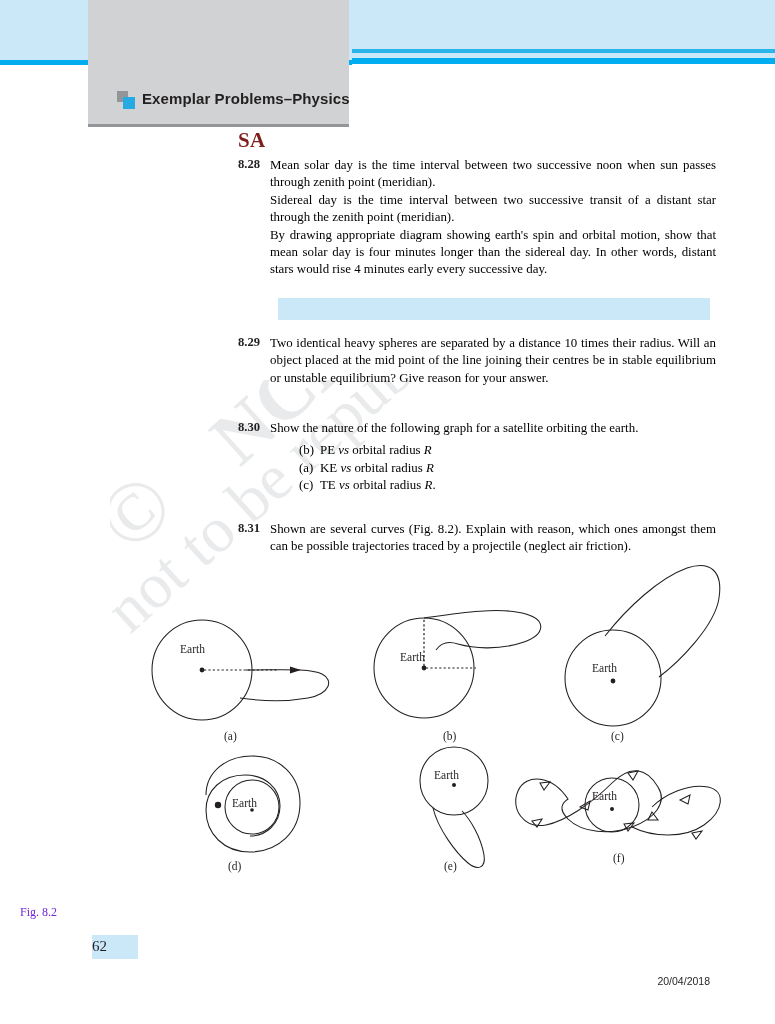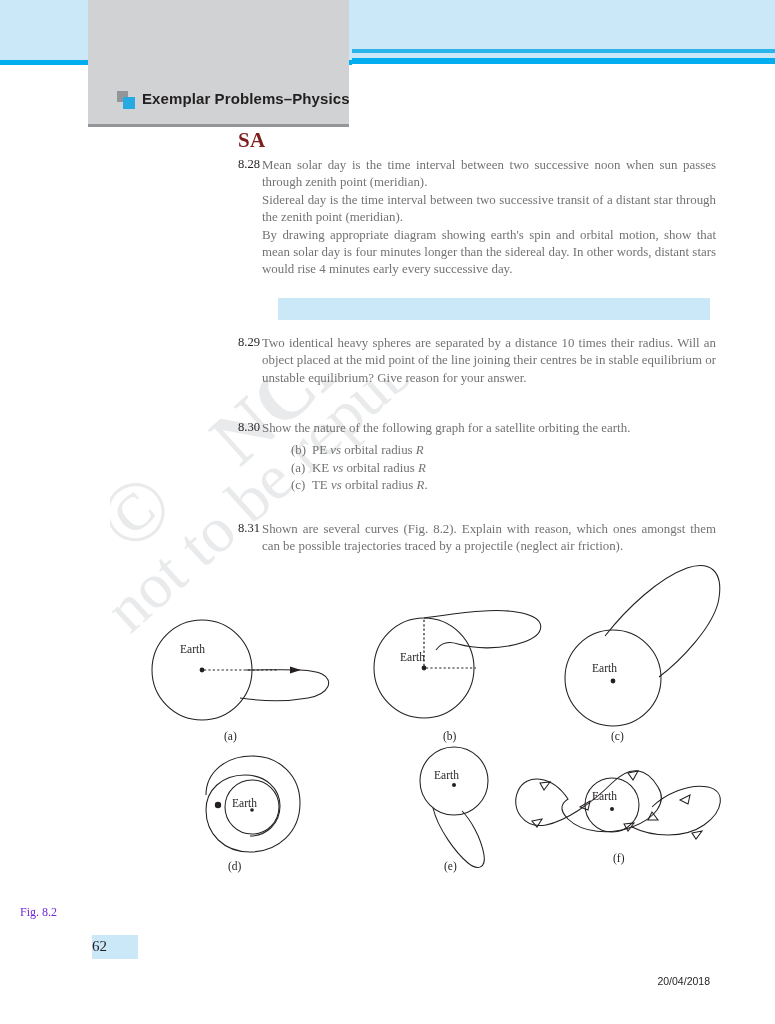--- a/index.html
+++ b/index.html
@@ -128,30 +128,30 @@
   .qblock {
     position: absolute;
     left: 238px;
     width: 478px;
   }
   .qnum {
     position: absolute;
     left: 0; top: 0;
     width: 44px;
     font-family: "Liberation Serif", serif;
-    font-weight: normal;
+    font-weight: bold;
     font-size: 12.6px;
     color: #231f20;
   }
   .qbody {
-    margin-left: 24px;
+    margin-left: 32px;
     font-family: "Liberation Serif", serif;
     font-size: 12.9px;
     line-height: 17.4px;
-    color: #737373;
+    color: #000000;
     text-align: justify;
   }
   .qbody.nojustify { text-align: left; }
   .qbody p { margin: 0; }
 
   #hint-box {
     position: absolute;
     left: 278px;
     top: 298px;
     width: 432px;

